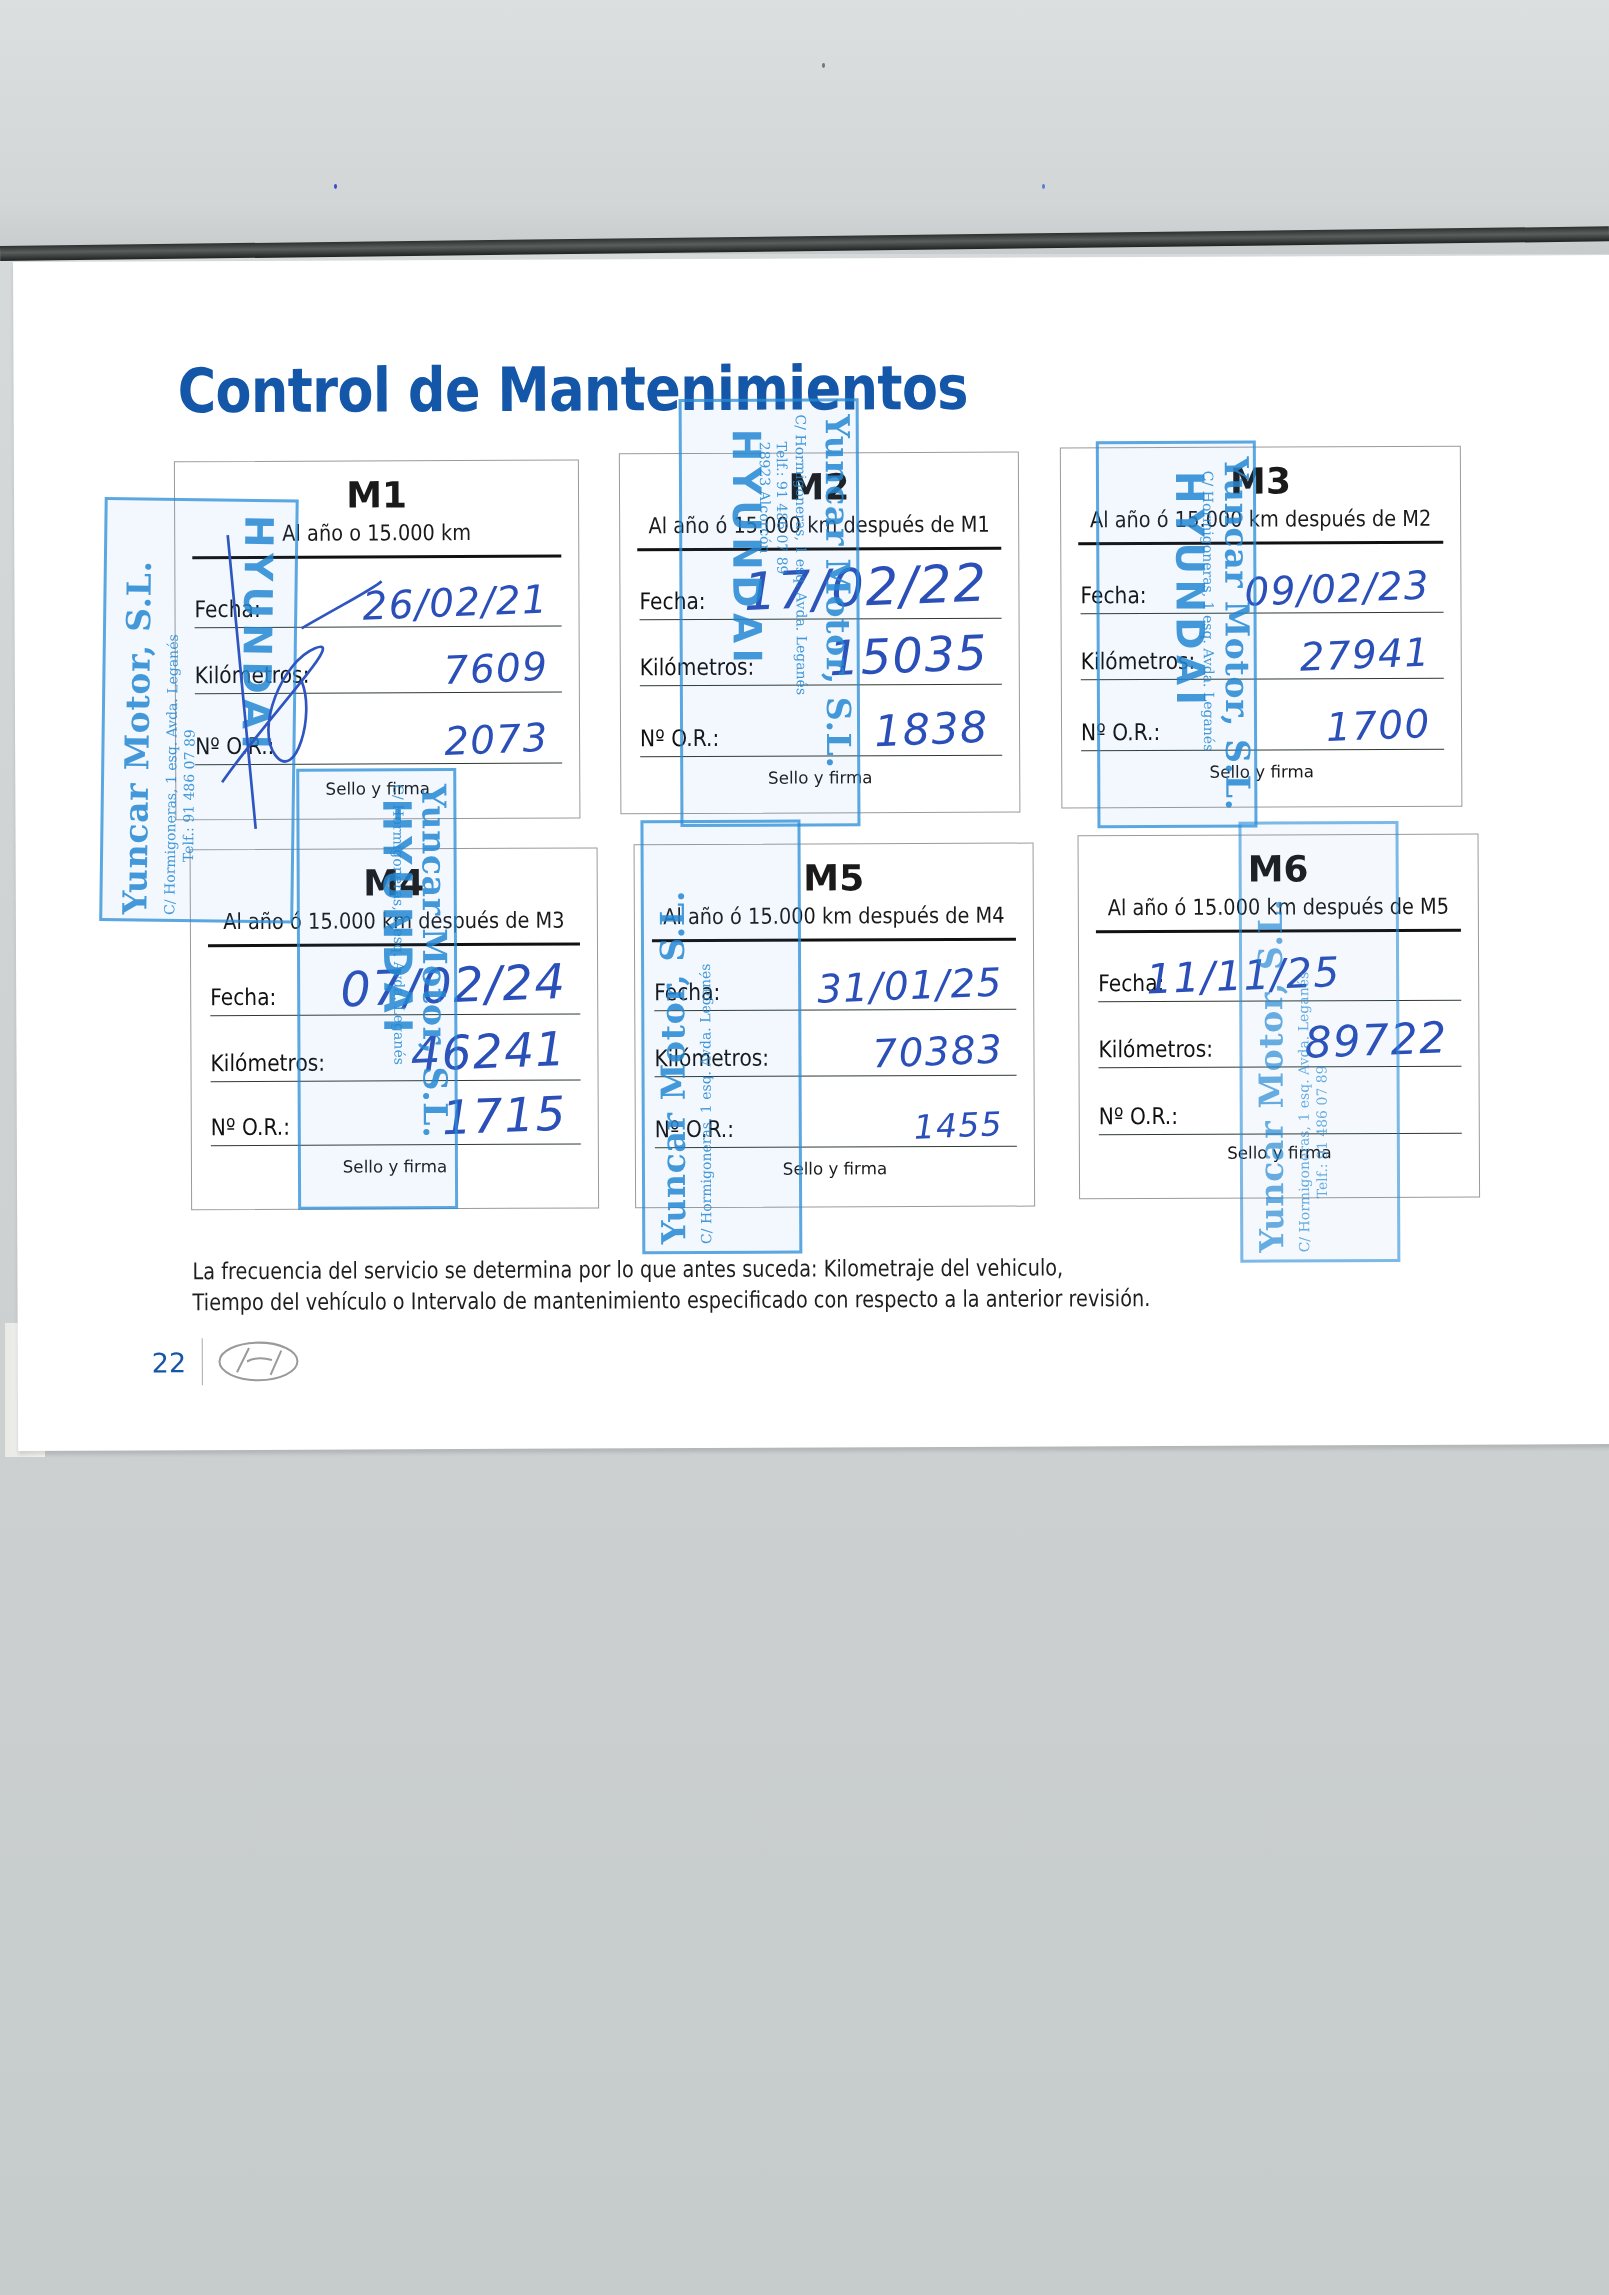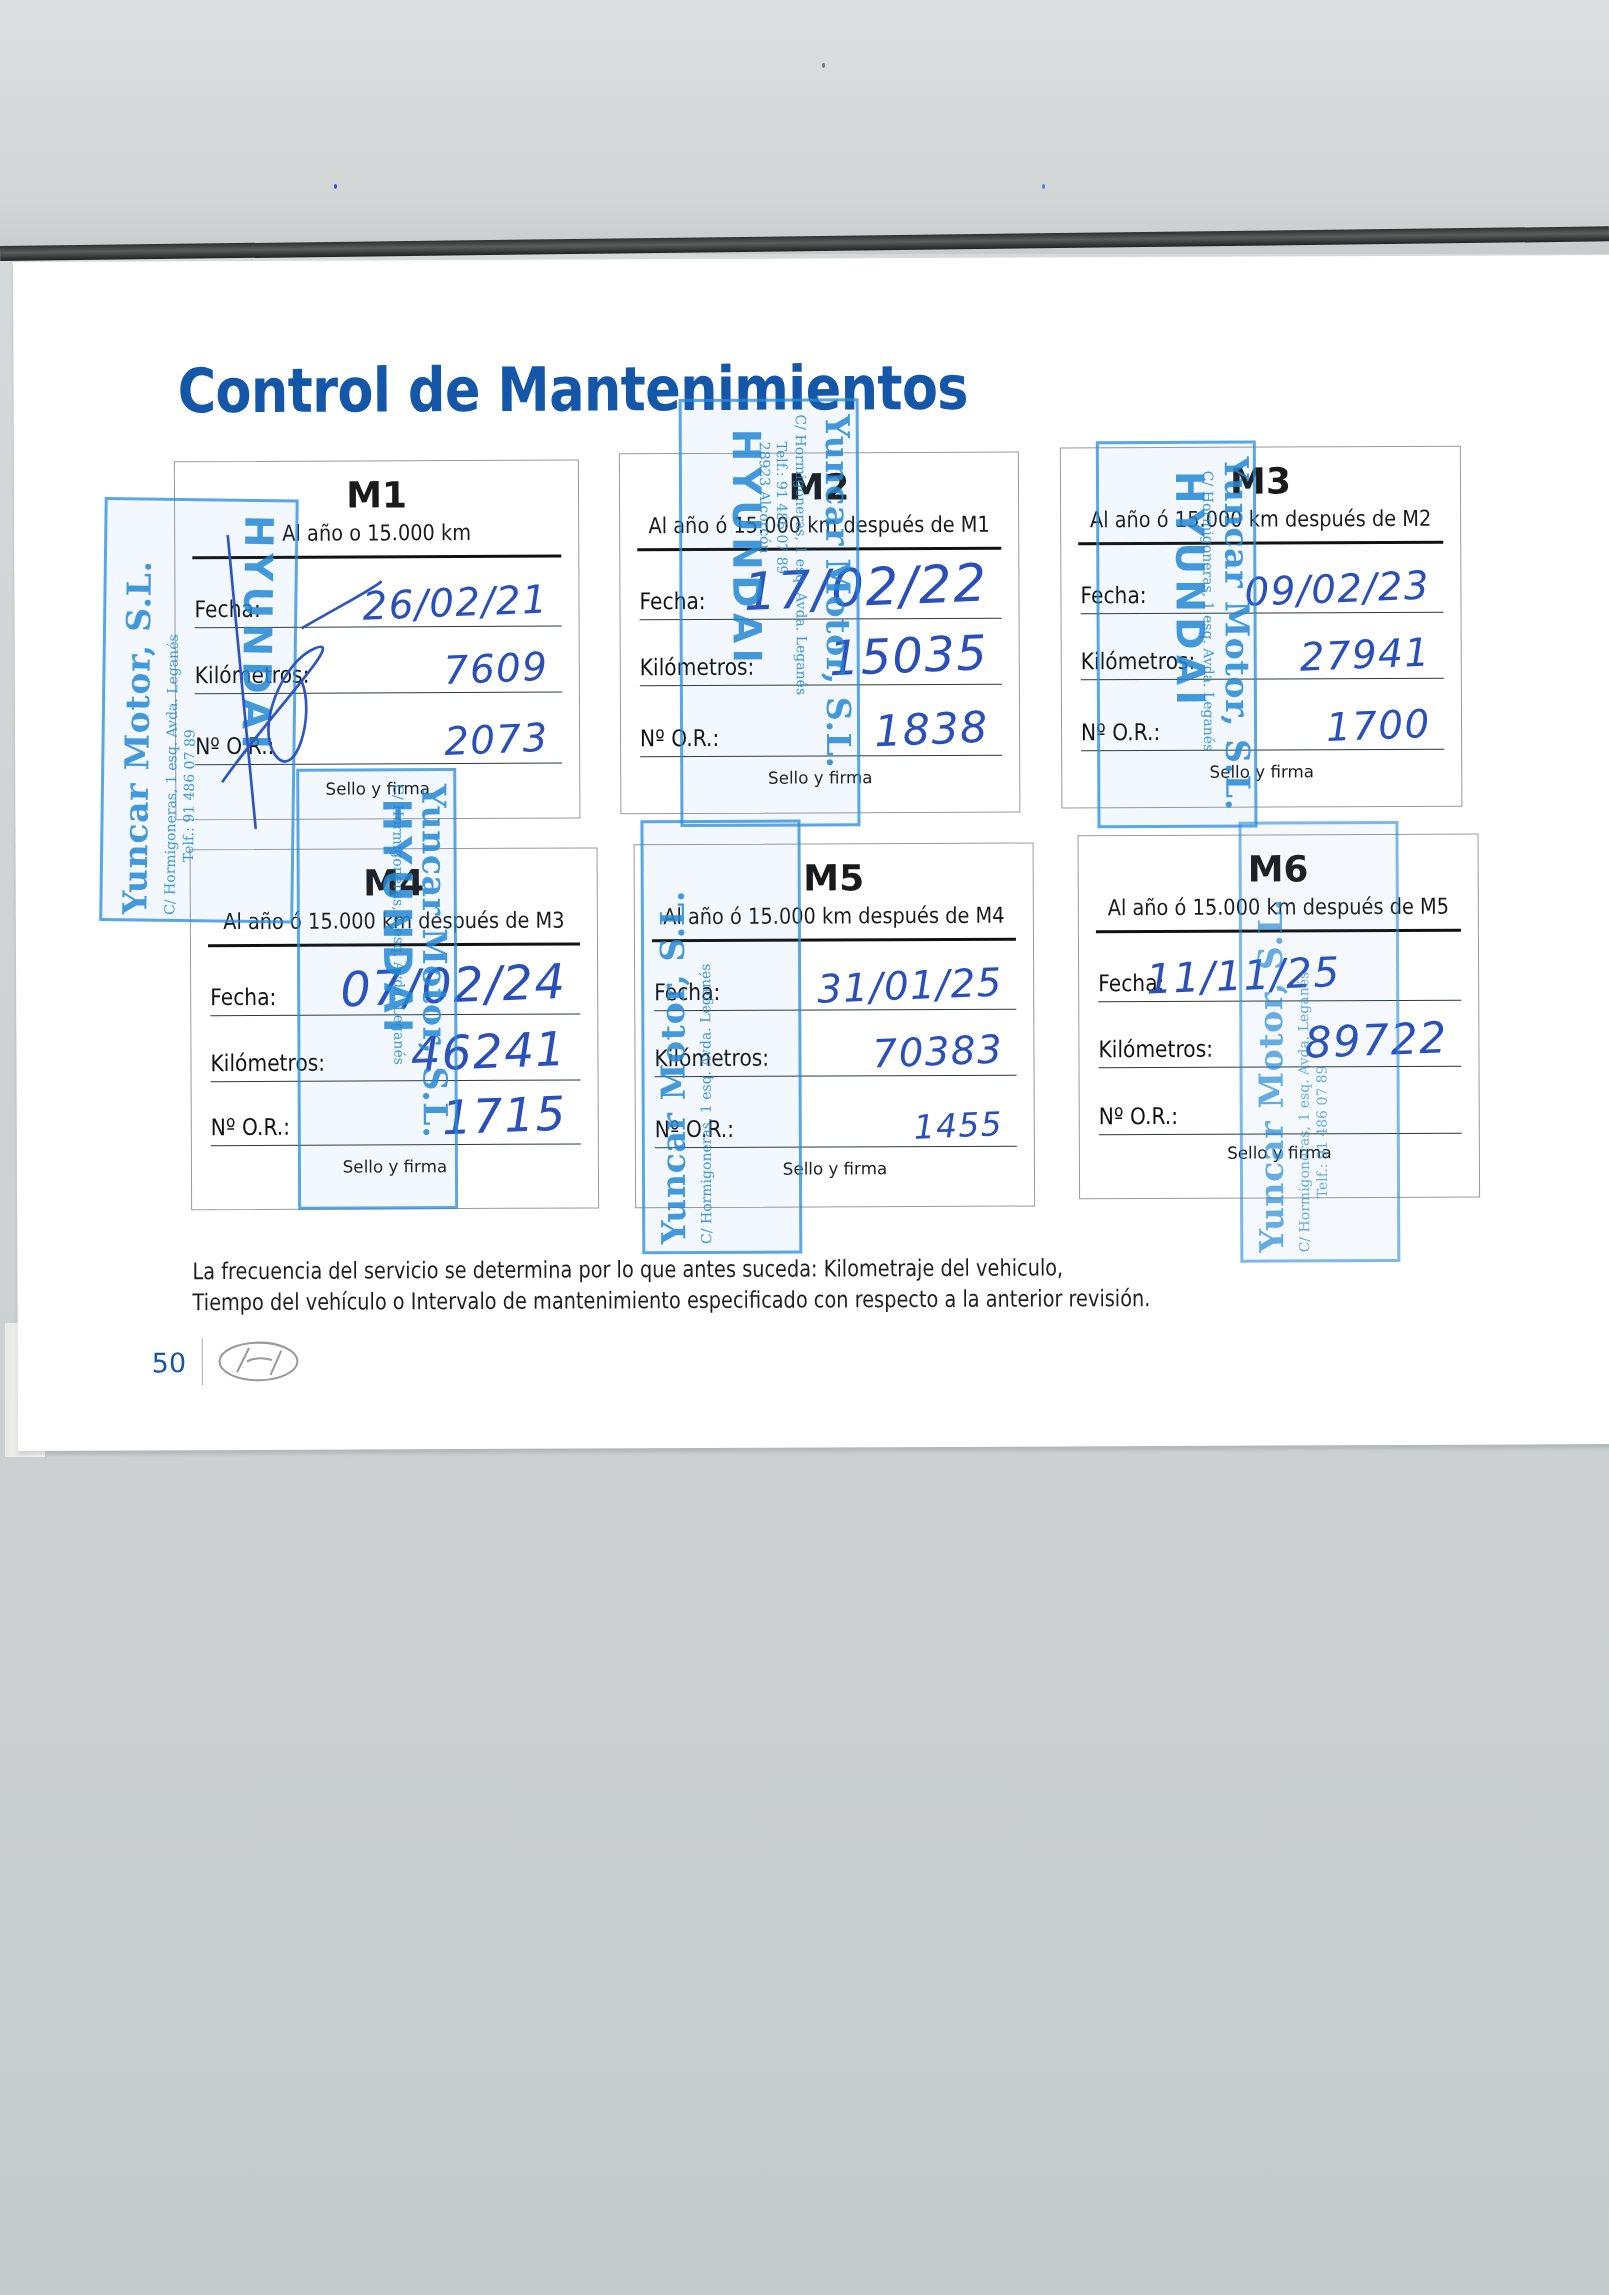--- a/index.html
+++ b/index.html
@@ -269,20 +269,20 @@
 
   <svg class="signature" width="174" height="334" viewBox="0 0 260 500">
     <path d="M20 30 L60 470 M130 170 C 200 130, 240 110, 250 100 M10 400 C 80 300, 200 180, 150 200 C 100 220, 60 320, 90 360 C 120 400, 150 300, 130 250" stroke="#2f55c0" stroke-width="4" fill="none"></path>
   </svg>
 
   <div class="footnote">
     <div>La frecuencia del servicio se determina por lo que antes suceda: Kilometraje del vehiculo,</div>
     <div>Tiempo del vehículo o Intervalo de mantenimiento especificado con respecto a la anterior revisión.</div>
   </div>
 
-  <div class="page-num">50</div>
+  <div class="page-num">22</div>
   <div class="page-divider"></div>
   <svg class="logo" width="84" height="43" viewBox="0 0 125 64">
     <ellipse cx="62" cy="32" rx="58" ry="28" fill="none" stroke="#9a9a9a" stroke-width="3"></ellipse>
     <path d="M30 48 L48 12 M80 52 L96 16 M45 32 C 60 24, 75 28, 82 30" stroke="#9a9a9a" stroke-width="3" fill="none"></path>
   </svg>
 </div>
 
 
 </body></html>

